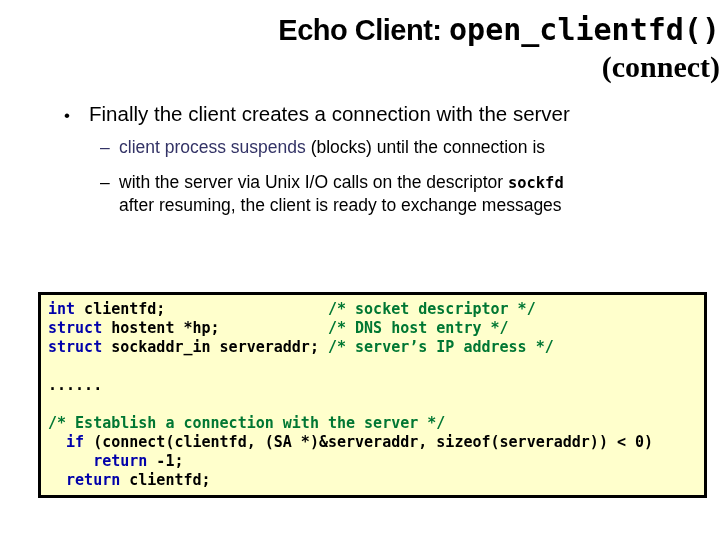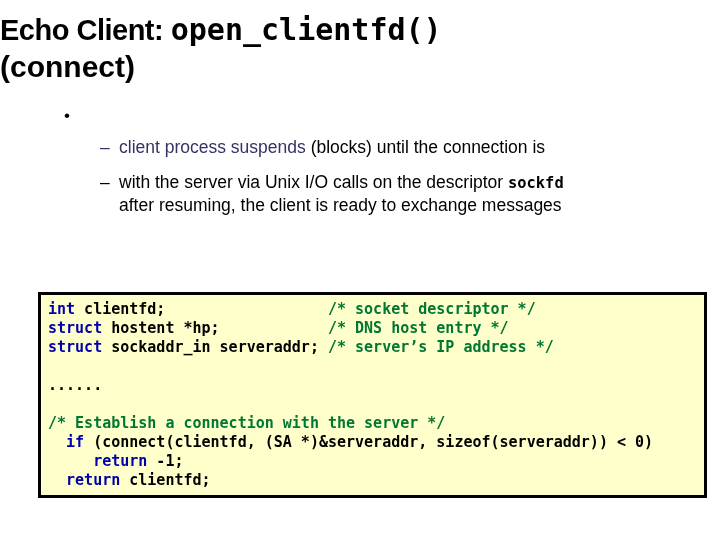--- a/index.html
+++ b/index.html
@@ -7,26 +7,26 @@
     width:720px; height:540px;
     background:#ffffff;
     font-family:"Liberation Sans", sans-serif;
     position:relative; overflow:hidden;
     color:#000;
   }
 
   
   .title {
     position:absolute; top:10px; left:0; width:720px;
-    text-align:left; font-weight:bold;
+    text-align:right; font-weight:bold;
   }
   .title-line1 { font-size:29px; line-height:40px; letter-spacing:-0.5px; white-space:nowrap; }
   .title-mono  { font-family:"DejaVu Sans Mono", monospace; font-size:30px; letter-spacing:0; }
   .title-line2 {
-    font-family:Liberation Sans, sans-serif;
+    font-family:Liberation Serif, serif;
     font-size:30px; font-weight:bold; line-height:34px;
   }
 
   
   .bullet-main {
     position:absolute; top:101px; left:64px; width:640px;
     font-size:20.5px; line-height:25px;
     display:flex;
   }
   .bullet-glyph { width:25px; flex:0 0 25px; font-size:17px; padding-top:2px; }
@@ -69,20 +69,21 @@
 
   <div class="title">
     <div class="title-line1">
       <span>Echo Client: </span><span class="title-mono">open_clientfd()</span>
     </div>
     <div class="title-line2">(connect)</div>
   </div>
 
   <div class="bullet-main">
     <span class="bullet-glyph">•</span>
+    <span>Finally the client creates a connection with the server</span>
   </div>
 
   <div class="sub-bullets">
     <div class="sub-bullet">
       <span class="sub-dash" style="color: rgb(51, 51, 102);">–</span>
       <div>
           <div class="rich-line"><span class="seg-hl">client process suspends</span><span> (blocks) until the connection is</span></div>
         </div>
     </div>
     <div class="sub-bullet">

